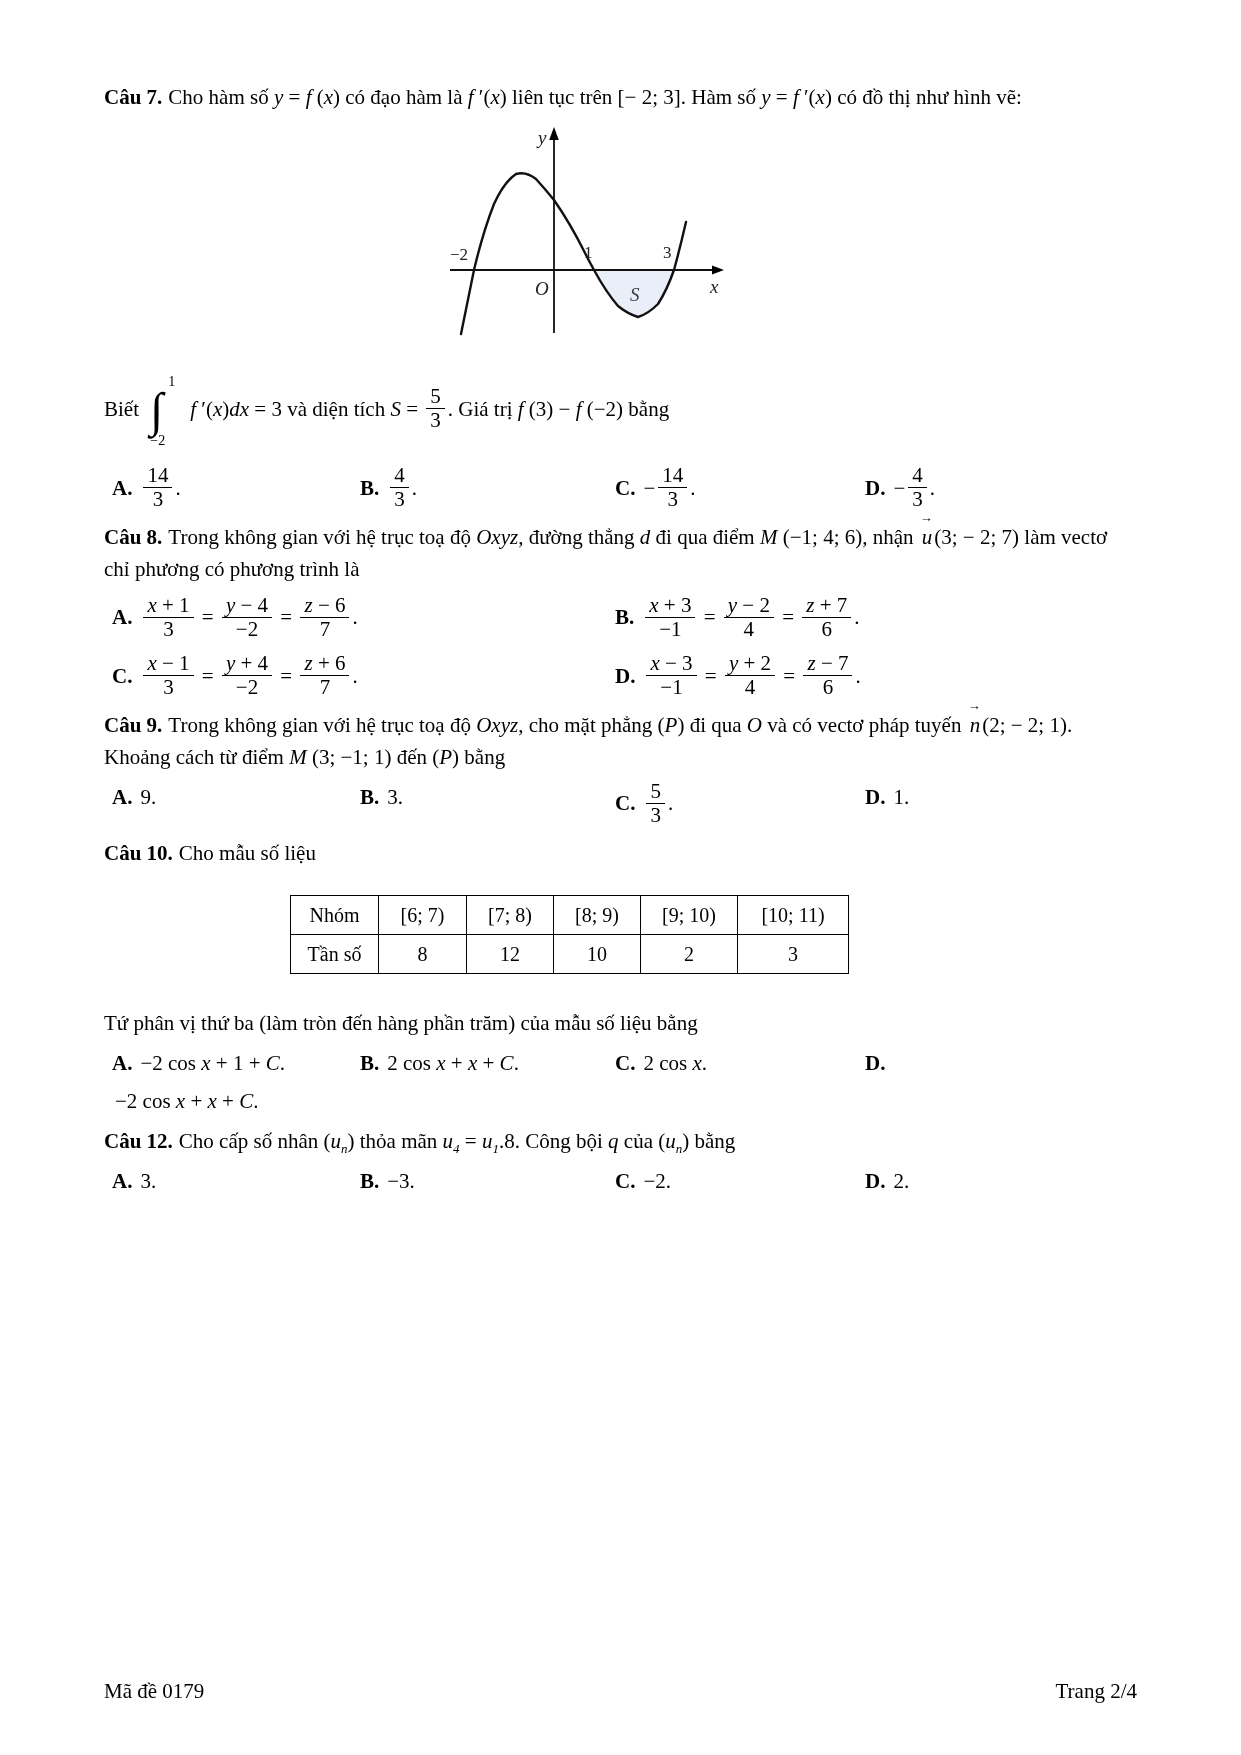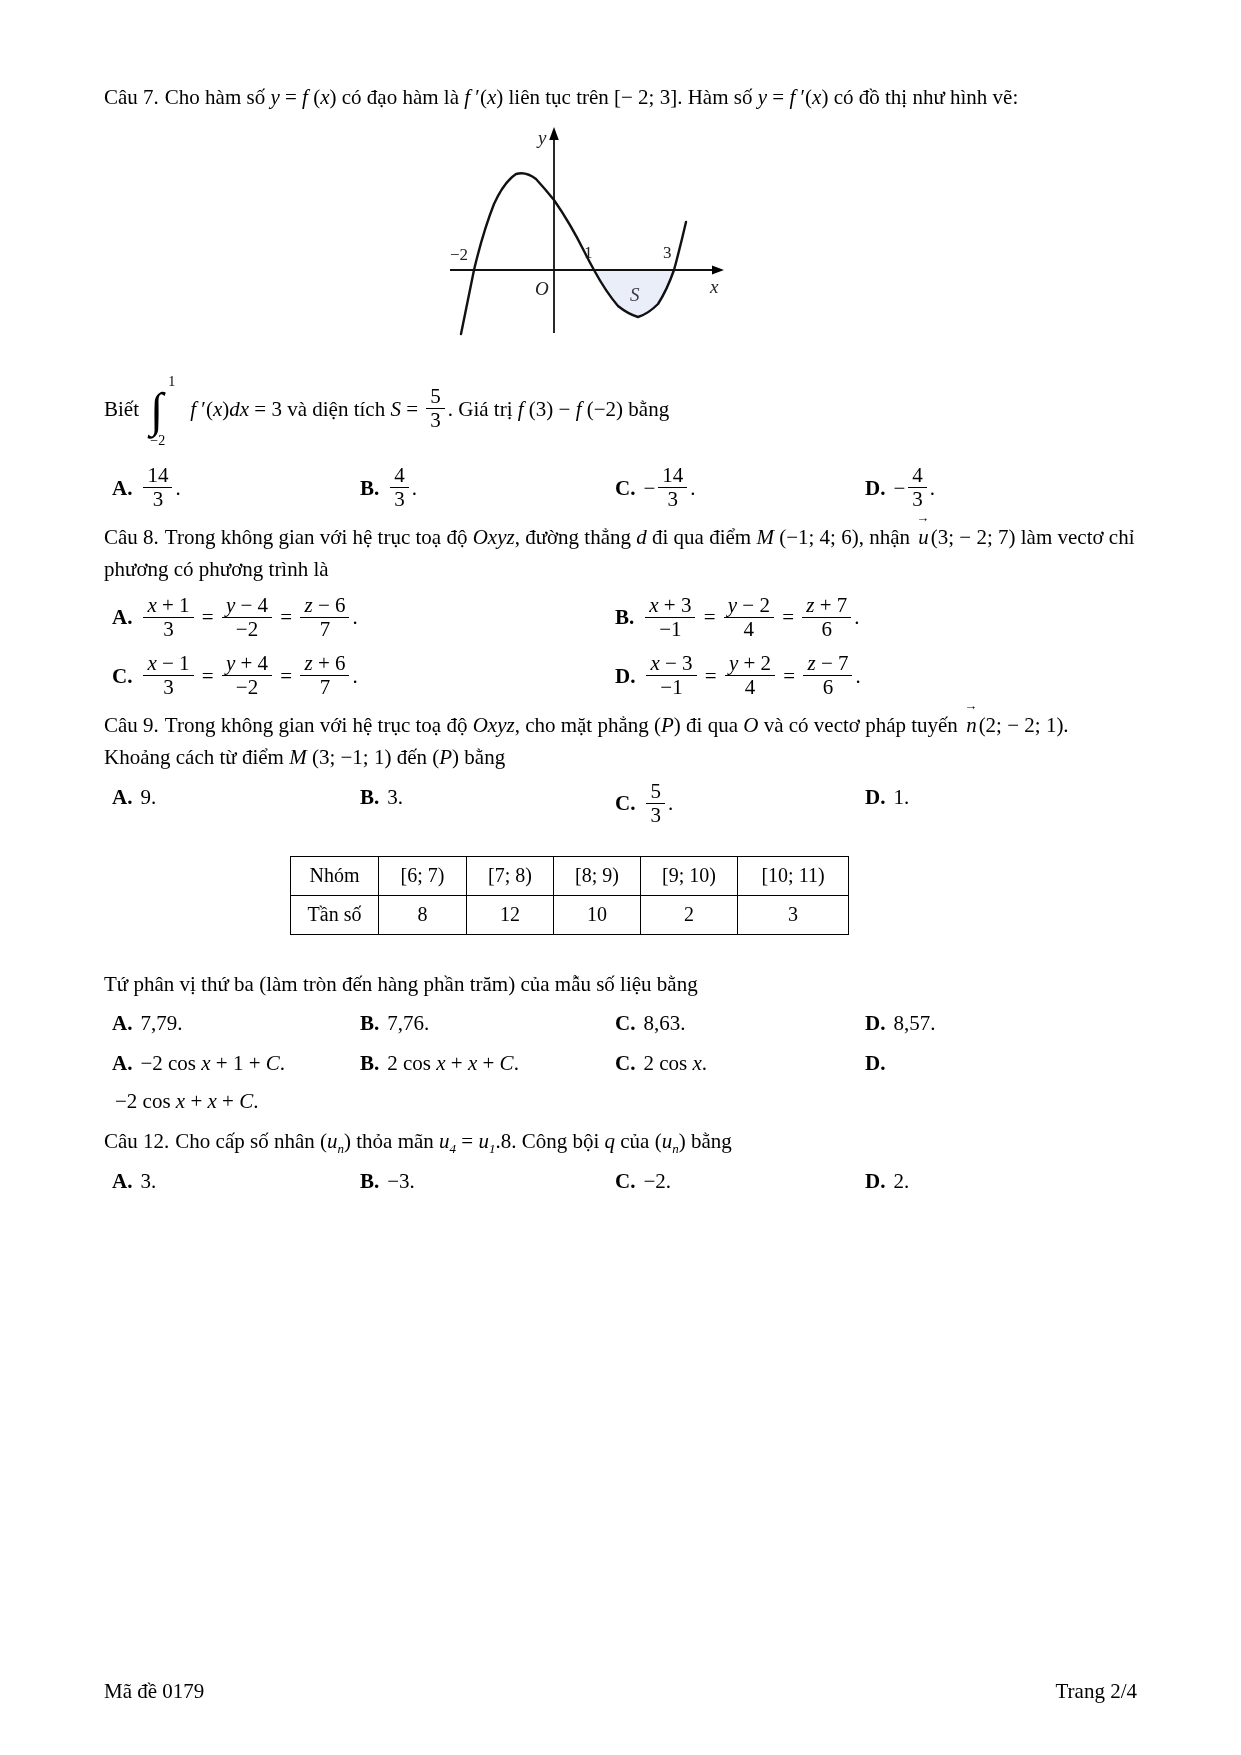--- a/index.html
+++ b/index.html
@@ -5,21 +5,21 @@
   html,body{margin:0;padding:0;}
   body{
     width:1241px;height:1755px;position:relative;background:#ffffff;color:#000;
     font-family:"Liberation Serif", serif;font-size:21px;line-height:1.52;
     overflow:hidden;
   }
   .page{position:absolute;left:104px;top:74px;width:1033px;}
   .sec{margin-top:8px;}
   .stem{margin:0;}
   .mi{font-style:italic;}
-  .rb{font-weight:400;margin-right:6px;}
+  .rb{font-weight:700;margin-right:6px;}
   sub.msub{font-size:0.62em;font-style:italic;line-height:0;vertical-align:-0.35em;}
 
   
   .frac{display:inline-block;text-align:center;vertical-align:middle;margin:0 3px;line-height:1.12;position:relative;top:-2px;}
   .frac .num{display:block;padding:0 4px;}
   .frac .den{display:block;border-top:1.5px solid #000;padding:0 4px;}
 
   
   .intg{display:inline-block;position:relative;vertical-align:middle;width:32px;height:62px;margin:0 10px 0 4px;}
   .isym{position:absolute;left:2px;top:50%;transform:translateY(-52%);font-size:48px;line-height:1;}
@@ -112,20 +112,21 @@
     <p class="stem"><span class="rb">Câu 9.</span><span>Trong không gian với hệ trục toạ độ </span><span><span class="mi">Oxyz</span><span>,</span></span><span> cho mặt phẳng </span><span><span>(</span><span class="mi">P</span><span>)</span></span><span> đi qua </span><span><span class="mi">O</span></span><span> và có vectơ pháp tuyến </span><span class="vec"><span class="varr">→</span><span class="mi">n</span></span><span><span>(2; − 2; 1).</span></span><span> Khoảng cách từ điểm </span><span><span class="mi">M</span><span> (3; −1; 1)</span></span><span> đến </span><span><span>(</span><span class="mi">P</span><span>)</span></span><span> bằng</span></p>
     <div class="opts">
       <div class="c1"><span class="olbl">A.</span><span><span>9.</span></span></div>
       <div class="c2"><span class="olbl">B.</span><span><span>3.</span></span></div>
       <div class="c3"><span class="olbl">C.</span><span><span class="frac"><span class="num"><span>5</span></span><span class="den"><span>3</span></span></span><span>.</span></span></div>
       <div class="c4"><span class="olbl">D.</span><span><span>1.</span></span></div>
     </div>
   </section>
 
   <section class="sec">
+    <p class="stem"><span class="rb">Câu 10.</span><span>Cho mẫu số liệu</span></p>
 
     <table class="freq-table">
       <colgroup>
         <col style="width:88px">
           <col style="width:88px">
           <col style="width:87px">
         <col style="width:87px">
           <col style="width:97px">
           <col style="width:111px">
       </colgroup>
@@ -143,26 +144,20 @@
           <td>8</td>
           <td>12</td>
           <td>10</td>
           <td>2</td>
           <td>3</td>
         </tr>
       </tbody>
     </table>
 
     <p class="stem"><span>Tứ phân vị thứ ba (làm tròn đến hàng phần trăm) của mẫu số liệu bằng</span></p>
-    <div class="opts">
-      <div class="c1"><span class="olbl">A.</span><span><span>7,79.</span></span></div>
-      <div class="c2"><span class="olbl">B.</span><span><span>7,76.</span></span></div>
-      <div class="c3"><span class="olbl">C.</span><span><span>8,63.</span></span></div>
-      <div class="c4"><span class="olbl">D.</span><span><span>8,57.</span></span></div>
-    </div>
   </section>
 
   <section class="sec">
     <div class="opts">
       <div class="c1"><span class="olbl">A.</span><span><span>−2 cos</span><span><span> </span><span class="mi">x</span><span> + 1 + </span><span class="mi">C</span></span><span>.</span></span></div>
       <div class="c2"><span class="olbl">B.</span><span><span>2 cos</span><span><span> </span><span class="mi">x</span><span> + </span><span class="mi">x</span><span> + </span><span class="mi">C</span></span><span>.</span></span></div>
       <div class="c3"><span class="olbl">C.</span><span><span>2 cos</span><span><span> </span><span class="mi">x</span></span><span>.</span></span></div>
       <div class="c4"><span class="olbl">D.</span><span></span></div>
     </div>
     <p class="cont-line"><span>−2 cos</span><span><span> </span><span class="mi">x</span><span> + </span><span class="mi">x</span><span> + </span><span class="mi">C</span></span><span>.</span></p>

